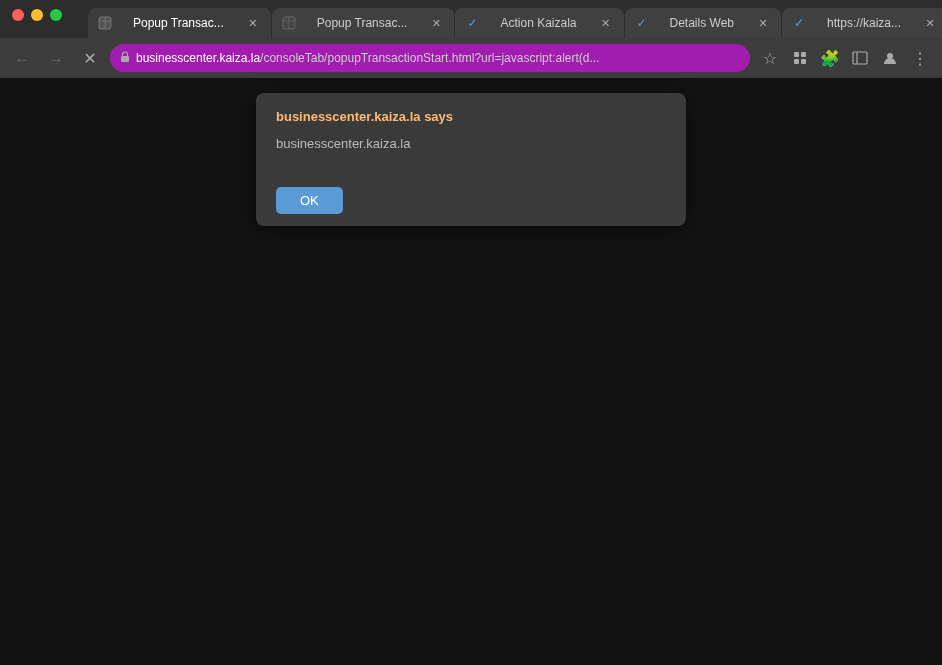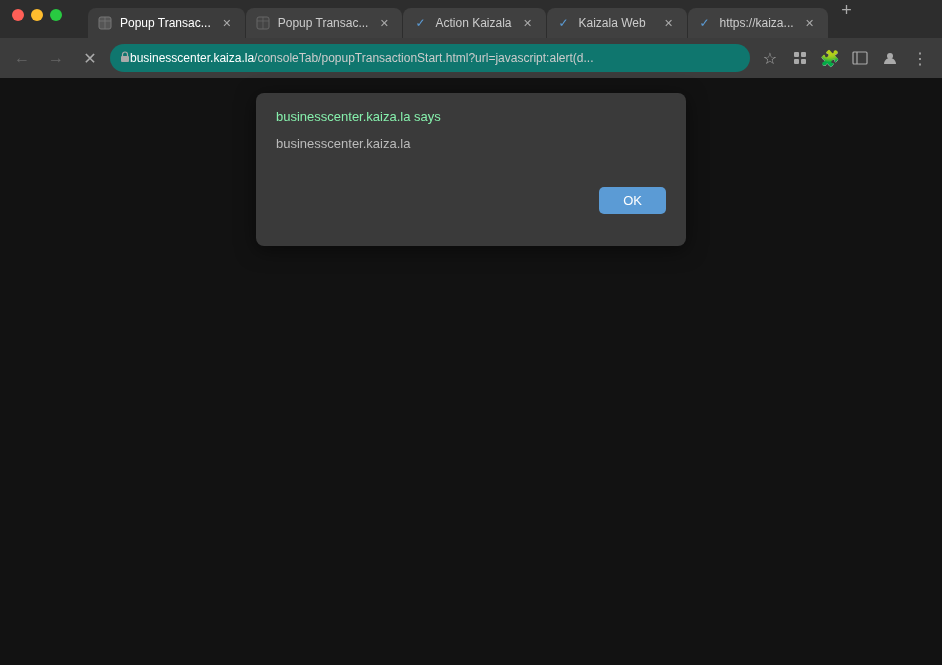--- a/index.html
+++ b/index.html
@@ -40,21 +40,21 @@
       height: 30px;
       padding: 0 10px;
       border-radius: 8px 8px 0 0;
       background: #404040;
       color: #ccc;
       font-size: 12px;
       max-width: 200px;
       min-width: 140px;
       position: relative;
       cursor: pointer;
-      gap: 8px;
+      gap: 21px;
       margin-right: 1px;
       margin-top: 25px;
     }
 
     .tab.active {
       background: #3c3c3c;
       color: #fff;
     }
 
     .tab-favicon {
@@ -142,25 +142,26 @@
       border-radius: 4px;
     }
 
     .nav-btn.disabled {
       color: #666;
     }
 
     .address-bar {
       flex: 1;
       height: 28px;
-      background: #0f766e;
+      background: #a21caf;
       border-radius: 14px;
       display: flex;
       align-items: center;
       padding: 0 10px;
+      gap: 6px;
     }
 
     .address-bar .lock-icon {
       color: #aaa;
       font-size: 11px;
     }
 
     .address-bar .url-text {
       font-size: 12px;
       color: #ccc;
@@ -210,36 +211,35 @@
       box-shadow: 0 4px 20px rgba(0,0,0,0.5);
       overflow: hidden;
     }
 
     .alert-header {
       padding: 16px 20px 8px 20px;
     }
 
     .alert-origin {
       font-size: 13px;
-      color: #86efac;
-      font-weight: 400;
+      color: #fdba74;
+      font-weight: 700;
       margin-bottom: 12px;
     }
 
     .alert-message {
       font-size: 13px;
       color: #bbb;
       padding: 0 0 16px 0;
       margin-left: 0;
     }
 
     .alert-footer {
       display: flex;
-      justify-content: flex-end;
-      padding: 12px 20px 32px 20px;
+      padding: 12px 20px 12px 20px;
     }
 
     .ok-button {
       background: #5b9bd5;
       color: white;
       border: none;
       border-radius: 5px;
       padding: 6px 24px;
       font-size: 13px;
       cursor: pointer;
@@ -302,21 +302,21 @@
       </div>
 
       <div class="tab">
         <span class="tab-favicon favicon-check">✓</span>
         <span class="tab-title">Action Kaizala</span>
         <span class="tab-close">✕</span>
       </div>
 
       <div class="tab">
         <span class="tab-favicon favicon-check">✓</span>
-        <span class="tab-title">Kaizala Web</span>
+        <span class="tab-title">Details Web</span>
         <span class="tab-close">✕</span>
       </div>
 
       <div class="tab">
         <span class="tab-favicon favicon-check">✓</span>
         <span class="tab-title">https://kaiza...</span>
         <span class="tab-close">✕</span>
       </div>
 
       <div class="new-tab-btn">+</div>

